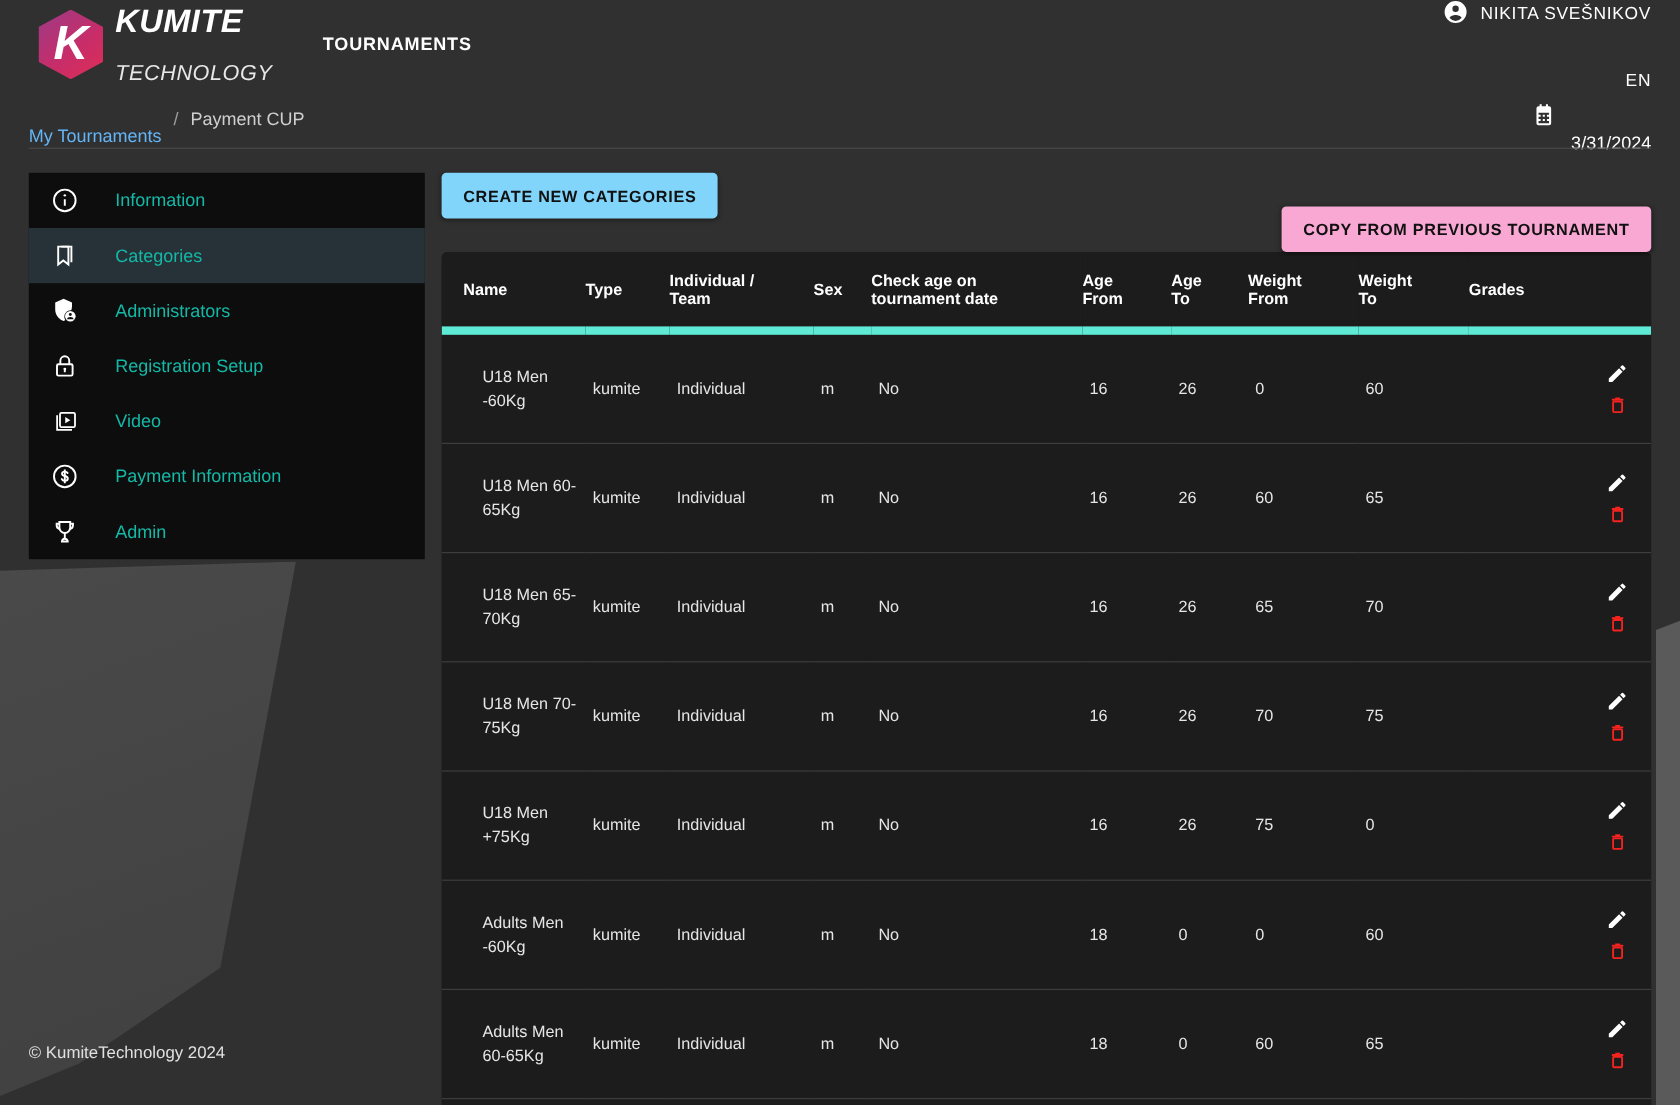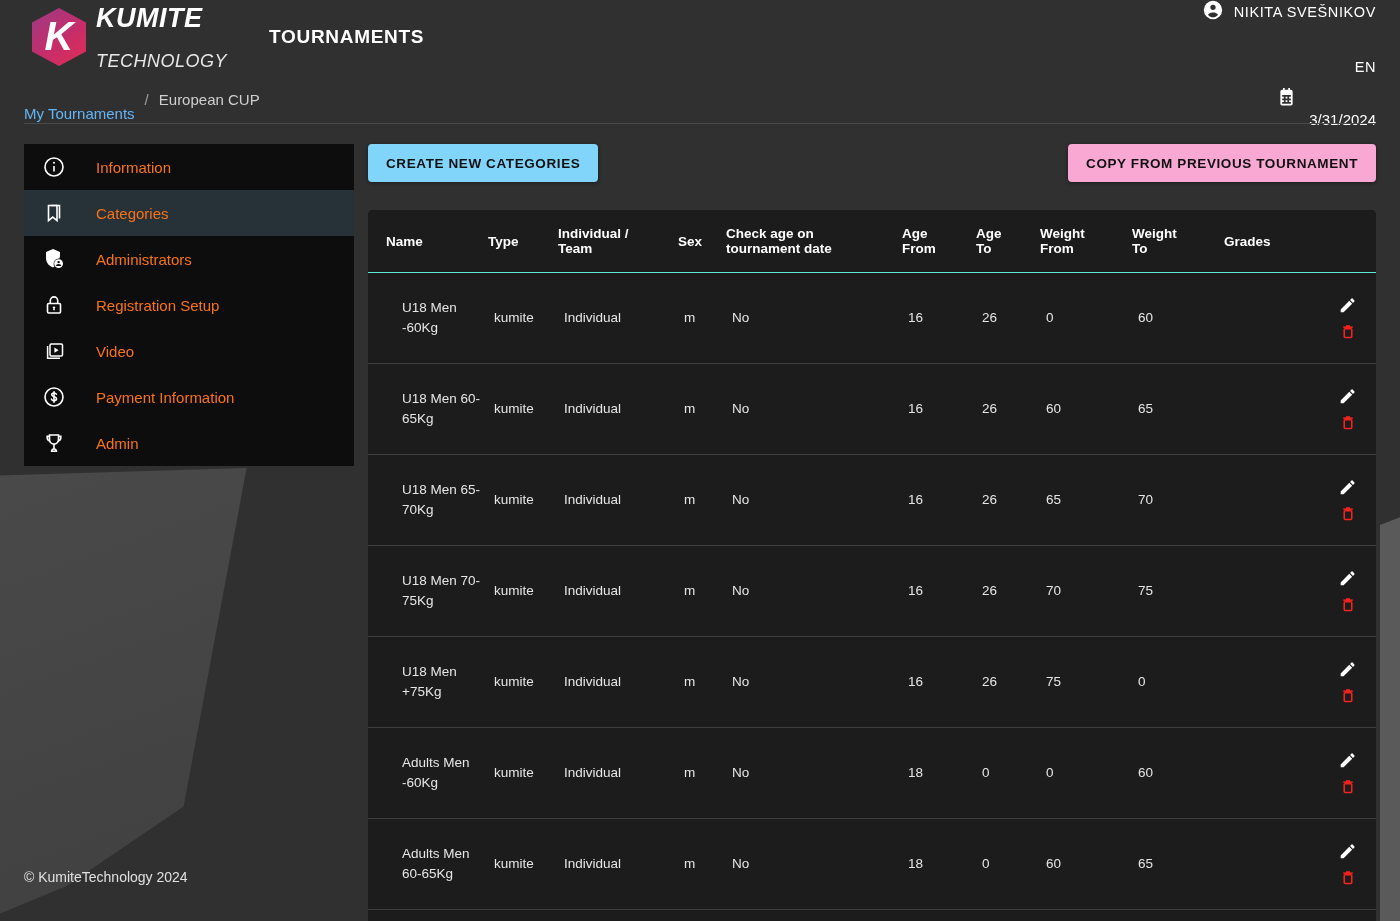--- a/index.html
+++ b/index.html
@@ -64,21 +64,21 @@
   .logo-text .l1 {
     font-size: 27px; font-weight: bold; font-style: italic;
     color: #ffffff; letter-spacing: 0.5px;
   }
   .logo-text .l2 {
     font-size: 18px; font-style: italic; color: #e8e8e8;
     letter-spacing: 0.5px; margin-top: 20px;
   }
   .nav-link {
     margin-left: 42px;
-    font-size: 19px; font-weight: bold;
+    font-size: 15px; font-weight: bold;
     letter-spacing: 0.7px;
     color: #ffffff;
     cursor: pointer;
   }
   .header-right {
     margin-left: auto;
     display: flex; align-items: flex-end; gap: 34px; flex-direction: column;
   }
   .user-block { display: flex; align-items: center; gap: 10px; cursor: pointer;}
   .user-name {
@@ -128,31 +128,31 @@
   }
   .side-item.active { background: #263238; }
   .side-icon {
     width: 34px; flex: 0 0 34px;
     display:flex; align-items:center; justify-content:flex-start;
     color: #ffffff;
   }
   .side-label {
     margin-left: 20px;
     font-size: 15px;
-    color: #f97316;
+    color: #14b8a6;
   }
 
   
   .main {
     flex: 1;
     margin-left: 14px;
     min-width: 0;
   }
   .actions {
-    display: flex; align-items: flex-end;
+    display: flex; align-items: flex-start;
     height: 38px;
     margin-bottom: 28px;
   }
   .btn {
     border: none;
     border-radius: 4px;
     height: 38px;
     padding: 0 18px;
     font-family: "Liberation Sans", sans-serif;
     font-size: 13.5px;
@@ -173,21 +173,21 @@
   }
   table { width: 100%; border-collapse: collapse; table-layout: fixed;}
   thead th {
     text-align: left;
     font-size: 13.5px;
     font-weight: bold;
     color: #ffffff;
     padding: 16px 6px 16px 0;
     vertical-align: middle;
     background: #1c1c1c;
-    border-bottom: 1px solid #5eead4;
+    border-bottom: 7px solid #5eead4;
   }
   thead th:first-child { padding-left: 18px; }
   tbody td {
     font-size: 13.5px;
     color: #e6e6e6;
     padding: 22px 6px;
     vertical-align: middle;
     border-bottom: 1px solid #3d3d3d;
     line-height: 1.45;
   }
@@ -252,21 +252,21 @@
         <span class="user-name">NIKITA SVEŠNIKOV</span>
       </div>
       <div class="lang">EN</div>
     </div>
   </div>
 
   <div class="crumbbar">
     <div class="crumbs">
       <span class="crumb-link">My Tournaments</span>
       <span class="crumb-sep">/</span>
-      <span class="crumb-cur">European CUP</span>
+      <span class="crumb-cur">Payment CUP</span>
     </div>
     <div class="date-block">
       <span>
         <svg width="21" height="21" viewBox="0 0 24 24" fill="#ffffff">
           <path d="M17 3h-1V1h-2v2H10V1H8v2H7a2 2 0 0 0-2 2v14a2 2 0 0 0 2 2h10a2 2 0 0 0 2-2V5a2 2 0 0 0-2-2zm0 16H7V9h10v10zM9 11H7v2h2v-2zm4 0h-2v2h2v-2zm4 0h-2v2h2v-2zM9 15H7v2h2v-2zm4 0h-2v2h2v-2zm4 0h-2v2h2v-2z"></path>
         </svg>
       </span>
       <span class="date-text">3/31/2024</span>
     </div>
     <div class="crumb-divider"></div>

